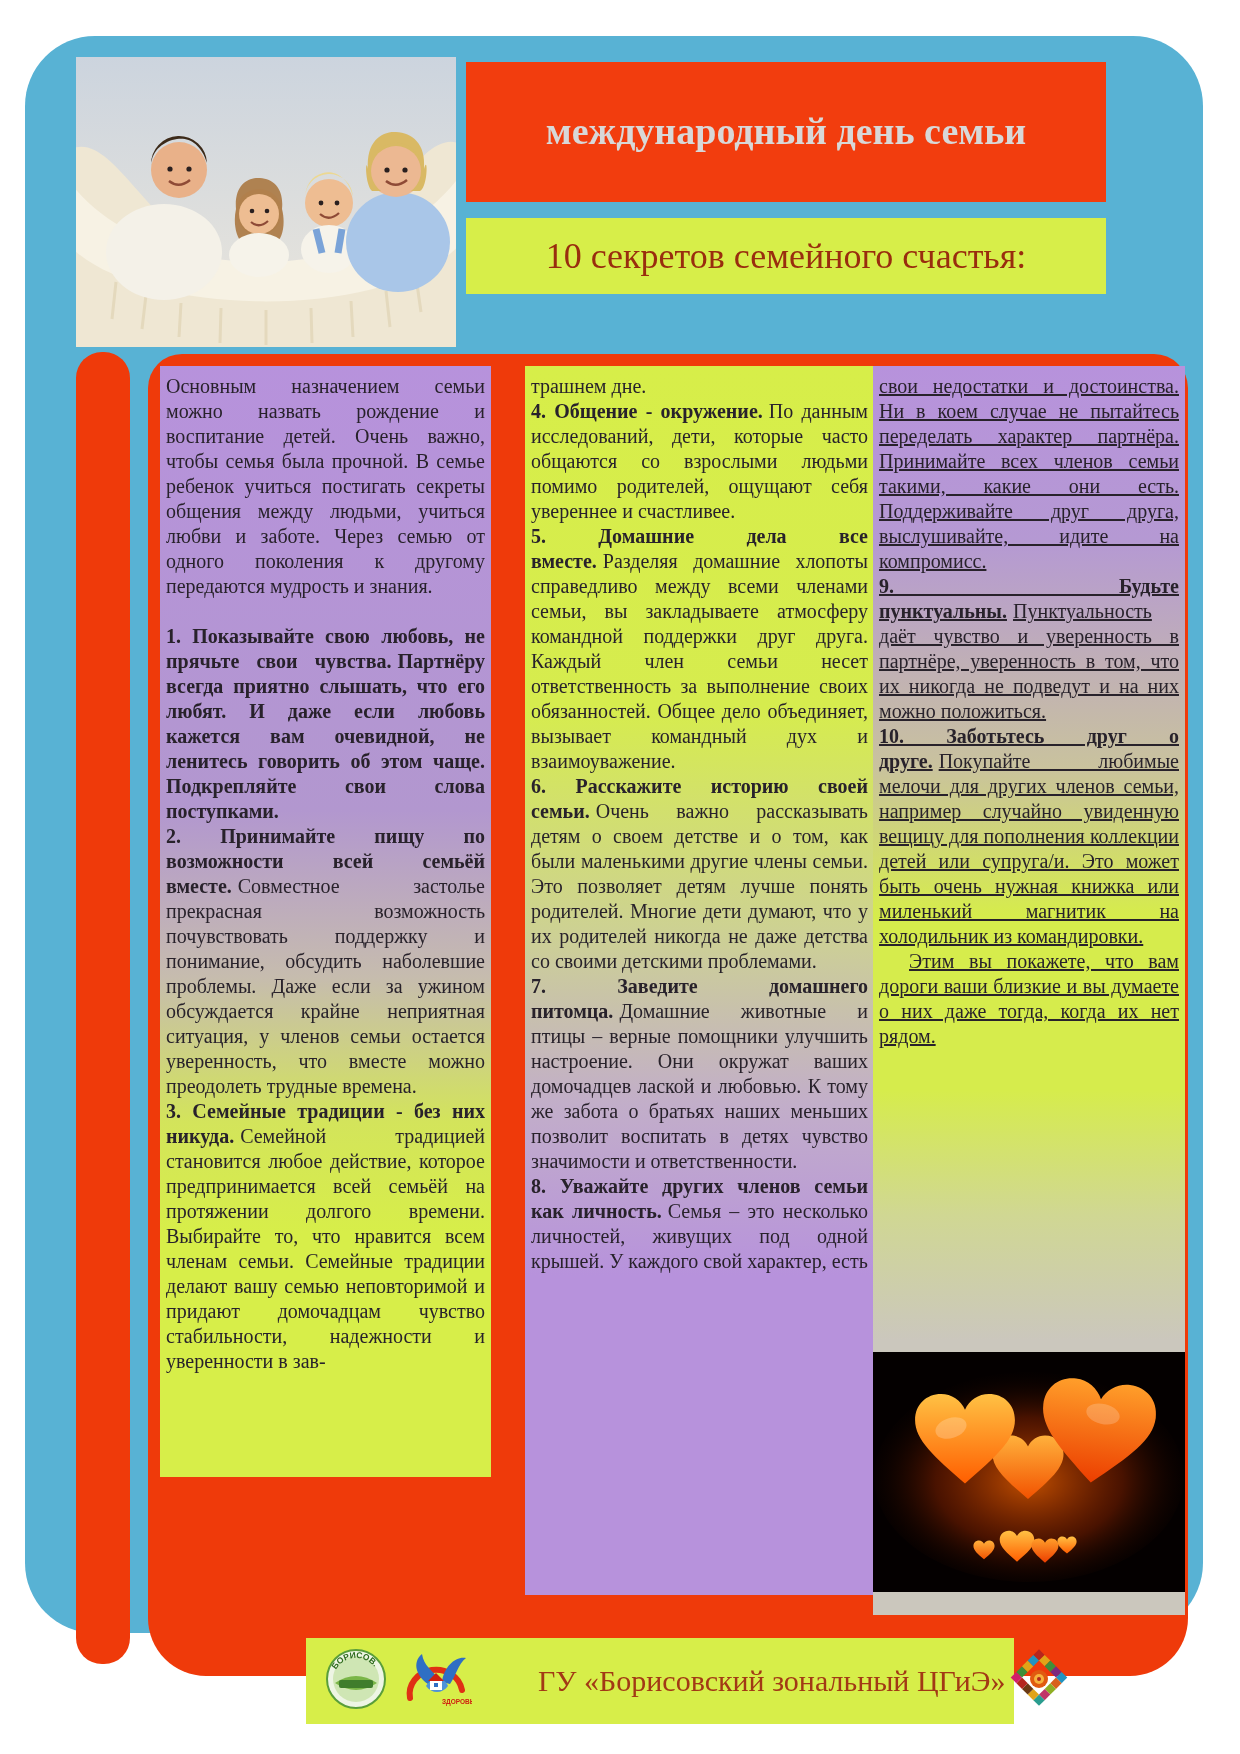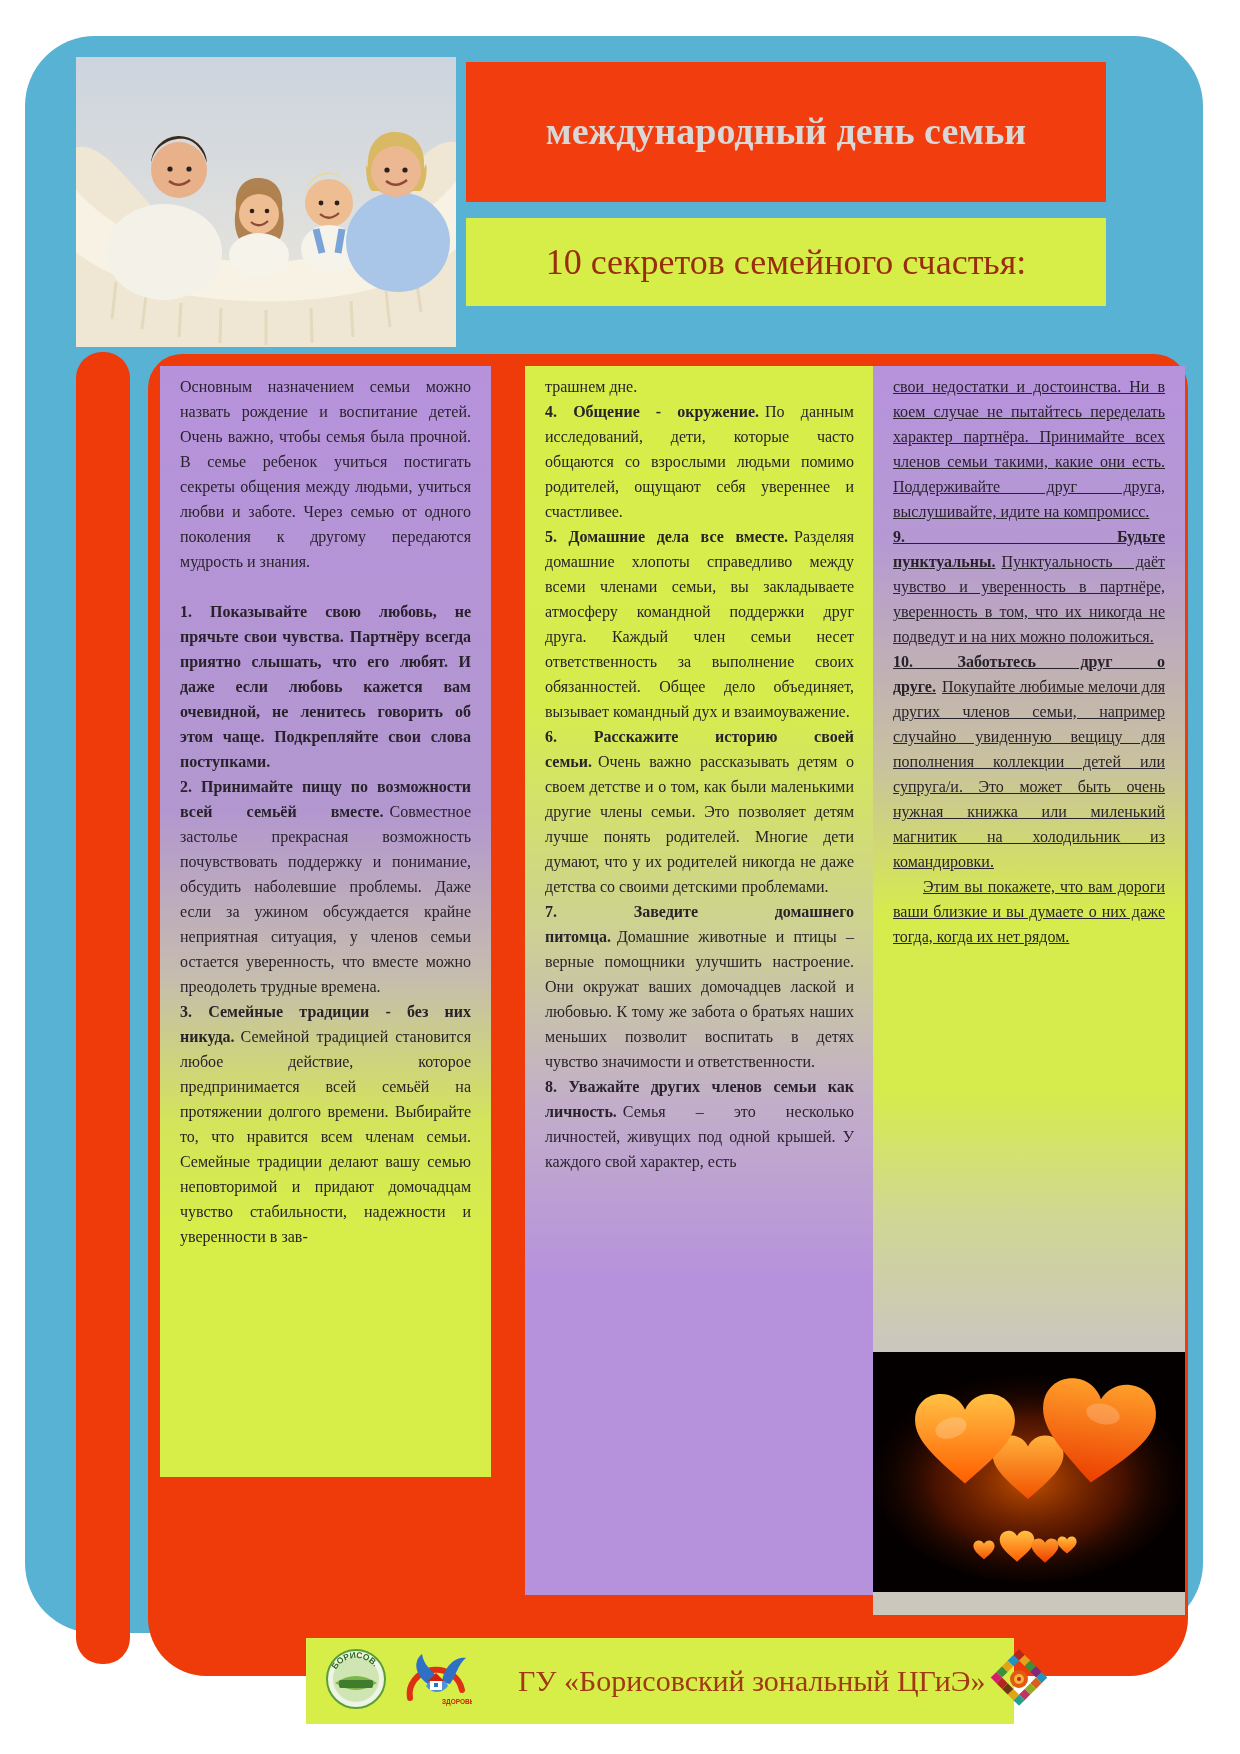--- a/index.html
+++ b/index.html
@@ -9,39 +9,39 @@
            background:#58b2d4;border-radius:70px;}
   .red-tab{position:absolute;left:76px;top:352px;width:54px;height:1312px;
            background:#ef3a0a;border-radius:26px;}
   .red-frame{position:absolute;left:148px;top:354px;width:1040px;height:1322px;
              background:#ef3a0a;border-radius:34px 34px 58px 58px;}
   .photo{position:absolute;left:76px;top:57px;width:380px;height:290px;}
   .title-box{position:absolute;left:466px;top:62px;width:640px;height:140px;
              background:#f23d0e;display:flex;align-items:center;justify-content:center;}
   .title-box .t{display:block;max-width:520px;text-align:center;color:#d8d8d8;
                 font-weight:bold;font-size:38px;line-height:1.25;}
-  .subtitle-box{position:absolute;left:466px;top:218px;width:640px;height:88px;
+  .subtitle-box{position:absolute;left:466px;top:218px;width:640px;height:76px;
                 background:#d7ee49;display:flex;align-items:center;justify-content:center;}
   .subtitle-box .s{color:#992d0e;font-size:36px;font-weight:normal;}
-  .col{position:absolute;top:366px;box-sizing:border-box;padding:8px 20px;
-       font-size:16px;line-height:25px;color:#28222b;text-align:justify;overflow:hidden;}
+  .col{position:absolute;top:366px;box-sizing:border-box;padding:8px 6px;
+       font-size:20px;line-height:25px;color:#28222b;text-align:justify;overflow:hidden;}
   .col p{margin:0;}
   .col .item b{margin-right:6px;}
   .col1{left:160px;width:331px;height:1111px;
         background:linear-gradient(180deg,#b792dc 0%,#b297cf 40%,#c6bcae 55%,#d3e45b 68%,#d7ee49 78%,#d7ee49 100%);}
   .col2{left:508px;width:349px;height:1229px;
         background:linear-gradient(180deg,#d7ee49 0%,#d6ec4e 28%,#cdd193 46%,#c2aec9 60%,#b792dc 74%,#b792dc 100%);margin-left:17px;}
   .col3{left:873px;width:312px;height:1249px;
         background:linear-gradient(180deg,#b792dc 0%,#b599d3 14%,#c9c29e 32%,#d6ec4c 44%,#d6ec4c 58%,#d0d793 68%,#cbc7bd 78%,#cbc7bd 100%);text-decoration:underline;}
   .gap-top{margin-top:25px !important;font-weight:bold;}
   .closing{text-indent:30px;}
   .hearts-box{position:absolute;left:873px;top:1352px;width:312px;height:240px;z-index:3;}
   .footer{position:absolute;left:306px;top:1638px;width:708px;height:86px;background:#d7ee49;
           display:flex;align-items:center;z-index:5;box-sizing:border-box;padding:0 14px 0 20px;}
-  .footer .org{color:#a23915;font-size:30px;margin-left:34px;white-space:nowrap;}
+  .footer .org{color:#a23915;font-size:30px;margin-left:54px;white-space:nowrap;}
   .footer .logo{flex:none;margin-right:12px;}
   .footer .mosaic{margin-left:auto;}
   svg text{font-family:"Liberation Sans",sans-serif;}
 </style>
 </head>
 <body>
 
 <div class="page">
   <div class="blue-bg"></div>
   <div class="red-tab"></div>

